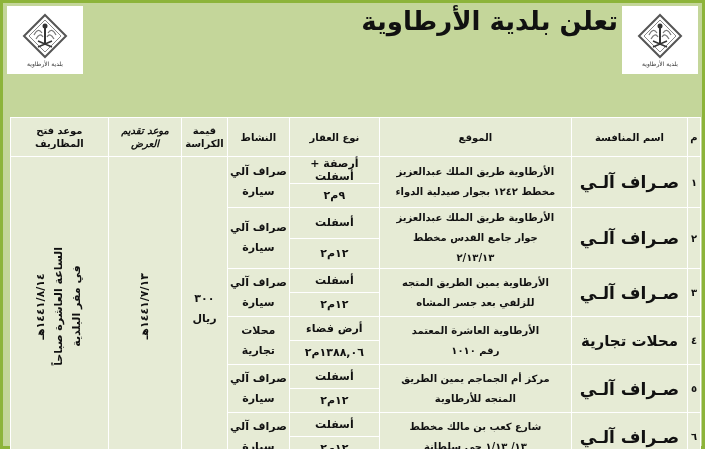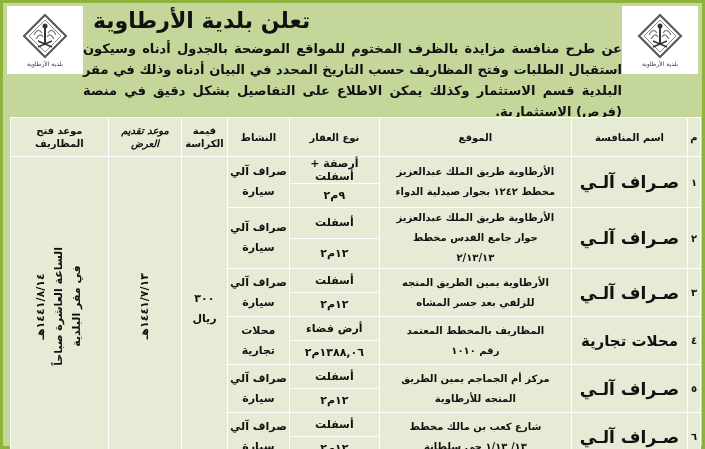--- a/index.html
+++ b/index.html
@@ -12,22 +12,22 @@
   }
   .logo {
     position: absolute; top: 3px; width: 76px; height: 68px;
     background: #ffffff; display: flex; flex-direction: column; align-items: center; justify-content: center;
   }
   .logo.right { right: 4px; }
   .logo.left { left: 4px; }
   .logo svg { width: 46px; height: 46px; }
   .logo .cap { font-size: 6px; color: #333; margin-top: 1px; direction: rtl; }
   .title {
-    position: absolute; top: 2px; left: 90px; right: 104px; text-align: left;
-    font-size: 22px; font-weight: bold; color: #111; direction: rtl; line-height: 32px;
+    position: absolute; top: 2px; left: 90px; right: 84px; text-align: right;
+    font-size: 26px; font-weight: bold; color: #111; direction: rtl; line-height: 32px;
   }
   .intro {
     position: absolute; top: 35px; left: 80px; right: 80px;
     direction: rtl; text-align: justify; text-align-last: right;
     font-size: 13px; font-weight: bold; color: #111; line-height: 21px;
   }
   table.grid {
     position: absolute; left: 7px; top: 114px; width: 691px; height: 330px;
     border-collapse: collapse; direction: rtl; table-layout: fixed;
     background: #e6ebd5;
@@ -79,21 +79,20 @@
       <polygon points="23,7 39,23 23,39 7,23" fill="none" stroke="#888" stroke-width="1"></polygon>
       <path d="M12,22 Q16,14 20,20 M34,22 Q30,14 26,20 M14,26 Q18,19 21,24 M32,26 Q28,19 25,24" fill="none" stroke="#777" stroke-width="1.2"></path>
       <line x1="23" y1="12" x2="23" y2="30" stroke="#333" stroke-width="2"></line>
       <circle cx="23" cy="13" r="2.5" fill="#333"></circle>
       <path d="M16,34 L30,28 M16,28 L30,34" stroke="#333" stroke-width="1.5"></path>
     </svg>
     <div class="cap">بلدية الأرطاوية</div>
   </div>
 
   <div class="title">تعلن بلدية الأرطاوية</div>
-  <div class="intro">عن طرح منافسة مزايدة بالظرف المختوم للمواقع الموضحة بالجدول أدناه وسيكون استقبال الطلبات وفتح المظاريف حسب التاريخ المحدد في البيان أدناه وذلك في مقر البلدية قسم الاستثمار وكذلك يمكن الاطلاع على التفاصيل بشكل دقيق في منصة (فرص) الاستثمارية.</div>
 
   <table class="grid">
     <thead>
       <tr>
         <th class="c-num">م</th>
         <th class="c-name">اسم المنافسة</th>
         <th class="c-loc">الموقع</th>
         <th class="c-type">نوع العقار</th>
         <th class="c-act">النشاط</th>
         <th class="c-fee"><span>قيمة</span><br><span>الكراسة</span></th>
@@ -135,21 +134,21 @@
         <td class="type-cell">أسفلت</td>
         <td rowspan="2" class="act-cell"><span>صراف آلي</span><br><span>سيارة</span></td>
       </tr>
       <tr>
         <td class="type-cell">١٢م٢</td>
       </tr>
 
       <tr>
         <td rowspan="2" class="c-num">٤</td>
         <td rowspan="2" class="name-cell" style="font-size:15px">محلات تجارية</td>
-        <td rowspan="2" class="loc-cell"><span>المظاريف بالمخطط المعتمد</span><br><span>رقم ١٠١٠</span></td>
+        <td rowspan="2" class="loc-cell"><span>الأرطاوية العاشرة المعتمد</span><br><span>رقم ١٠١٠</span></td>
         <td class="type-cell">أرض فضاء</td>
         <td rowspan="2" class="act-cell"><span>محلات</span><br><span>تجارية</span></td>
       </tr>
       <tr>
         <td class="type-cell">١٣٨٨,٠٦م٢</td>
       </tr>
 
       <tr>
         <td rowspan="2" class="c-num">٥</td>
         <td rowspan="2" class="name-cell">صـراف آلـي</td>

